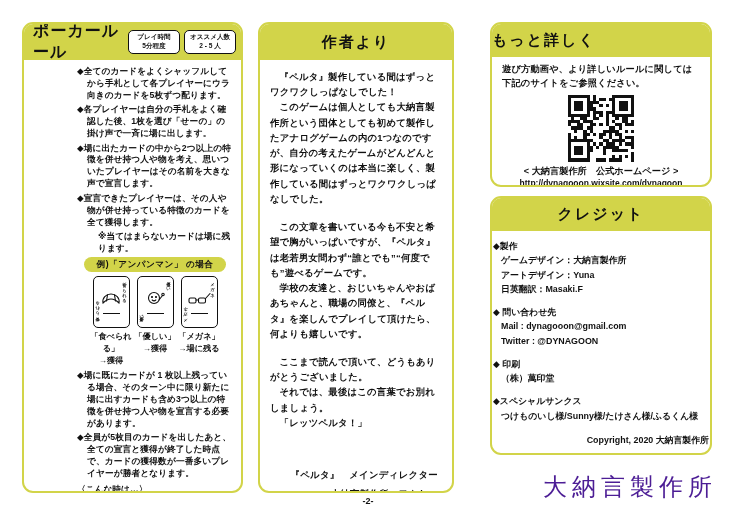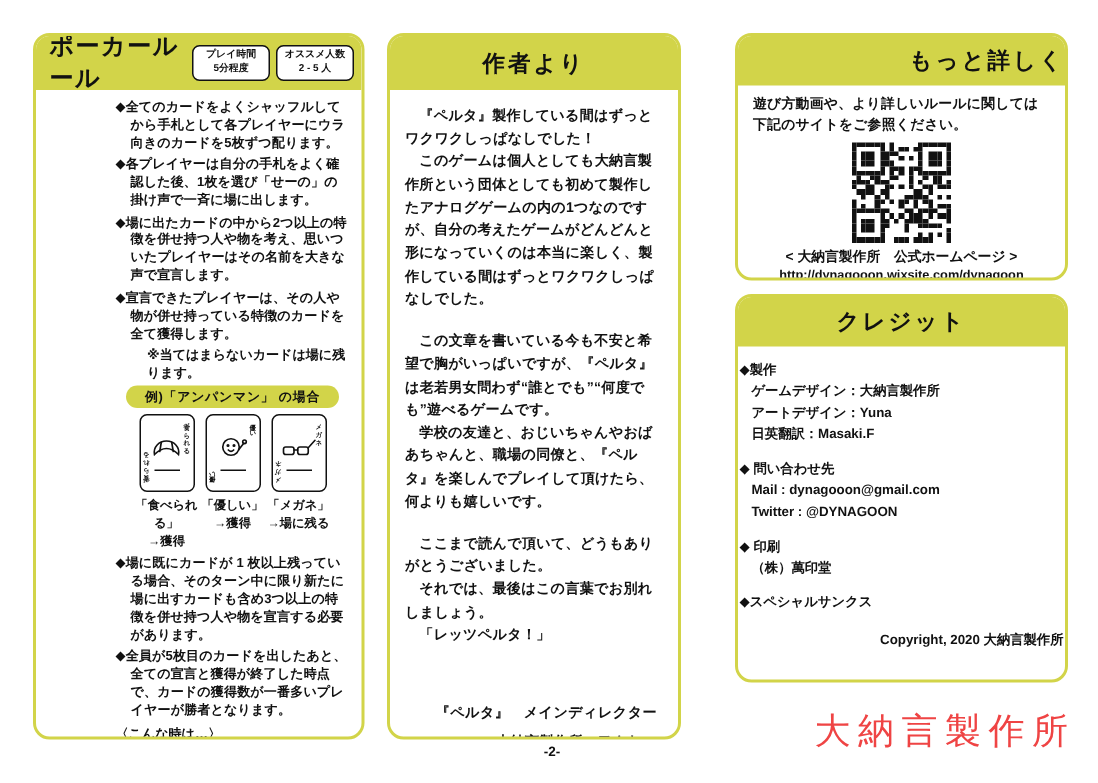--- a/index.html
+++ b/index.html
@@ -61,21 +61,21 @@
   #author-panel { left:258px; top:22px; width:196px; height:471px; }
   #author-panel .panel-header { height:36px; justify-content:center; }
   #author-panel .panel-title { font-size:15px; font-weight:bold; letter-spacing:2px; }
   .author-body { padding:9px 10px 0; }
   .para { font-size:9.4px; font-weight:bold; line-height:1.62; letter-spacing:0.2px; }
   .para.gap { margin-top:13px; }
   .signature { margin-top:36px; text-align:right; padding-right:4px; }
   .sig-line { font-size:9.4px; font-weight:bold; line-height:2.0; letter-spacing:0.3px; }
   
   #info-panel { left:490px; top:22px; width:222px; height:165px; }
-  #info-panel .panel-header { height:33px; justify-content:flex-end; }
+  #info-panel .panel-header { height:33px; justify-content:flex-start; }
   #info-panel .panel-title { font-size:15px; font-weight:bold; letter-spacing:2px; }
   .info-body { padding:6px 10px 0; }
   .info-text { font-size:9.2px; font-weight:bold; line-height:1.5; letter-spacing:0.2px; }
   .qr {
     display:grid; grid-template-columns:repeat(21,3.2px); grid-auto-rows:3.2px;
     width:fit-content; margin:4px auto 3px; background:#fff;
   }
   .qd { background:#111; }
   .site-label { text-align:center; font-size:9.2px; font-weight:bold; line-height:1.45; }
   .site-url { text-align:center; font-size:8.5px; font-weight:bold; }
@@ -85,21 +85,21 @@
   #credits-panel .panel-title { font-size:15px; font-weight:bold; letter-spacing:2px; }
   .credits-body { padding:8px 1px 0; }
   .c-head { font-size:8.9px; font-weight:bold; line-height:1.6; }
   .c-head.gap { margin-top:9px; }
   .c-line { font-size:8.9px; font-weight:bold; line-height:1.6; margin-left:8px; white-space:nowrap; }
   .copyright { text-align:right; margin-top:11px; font-size:8.9px; font-weight:bold; }
   
   #publisher-logo {
     position:absolute; right:15px; top:471px;
     font-family:"Liberation Serif","DejaVu Serif",serif;
-    font-size:24px; letter-spacing:5px; color:#ef4444;
+    font-size:24px; letter-spacing:5px; color:#4c1d95;
   }
   #page-number {
     position:absolute; left:258px; top:496px; width:220px; text-align:center;
     font-size:9px; font-weight:bold;
   }
   svg { display:block; }
 </style>
 </head>
 <body>
 
@@ -684,20 +684,21 @@
       <div class="c-line">日英翻訳：Masaki.F</div>
 
       <div class="c-head gap">◆ 問い合わせ先</div>
       <div class="c-line">Mail : dynagooon@gmail.com</div>
       <div class="c-line">Twitter : @DYNAGOON</div>
 
       <div class="c-head gap">◆ 印刷</div>
       <div class="c-line">（株）萬印堂</div>
 
       <div class="c-head gap">◆スペシャルサンクス</div>
+      <div class="c-line">つけものいし様/Sunny様/たけさん様/ふるくん様</div>
 
       <div class="copyright">Copyright, 2020 大納言製作所</div>
     </div>
   </section>
 
   <div id="publisher-logo">大納言製作所</div>
   <div id="page-number">-2-</div>
 
 </div>
 

